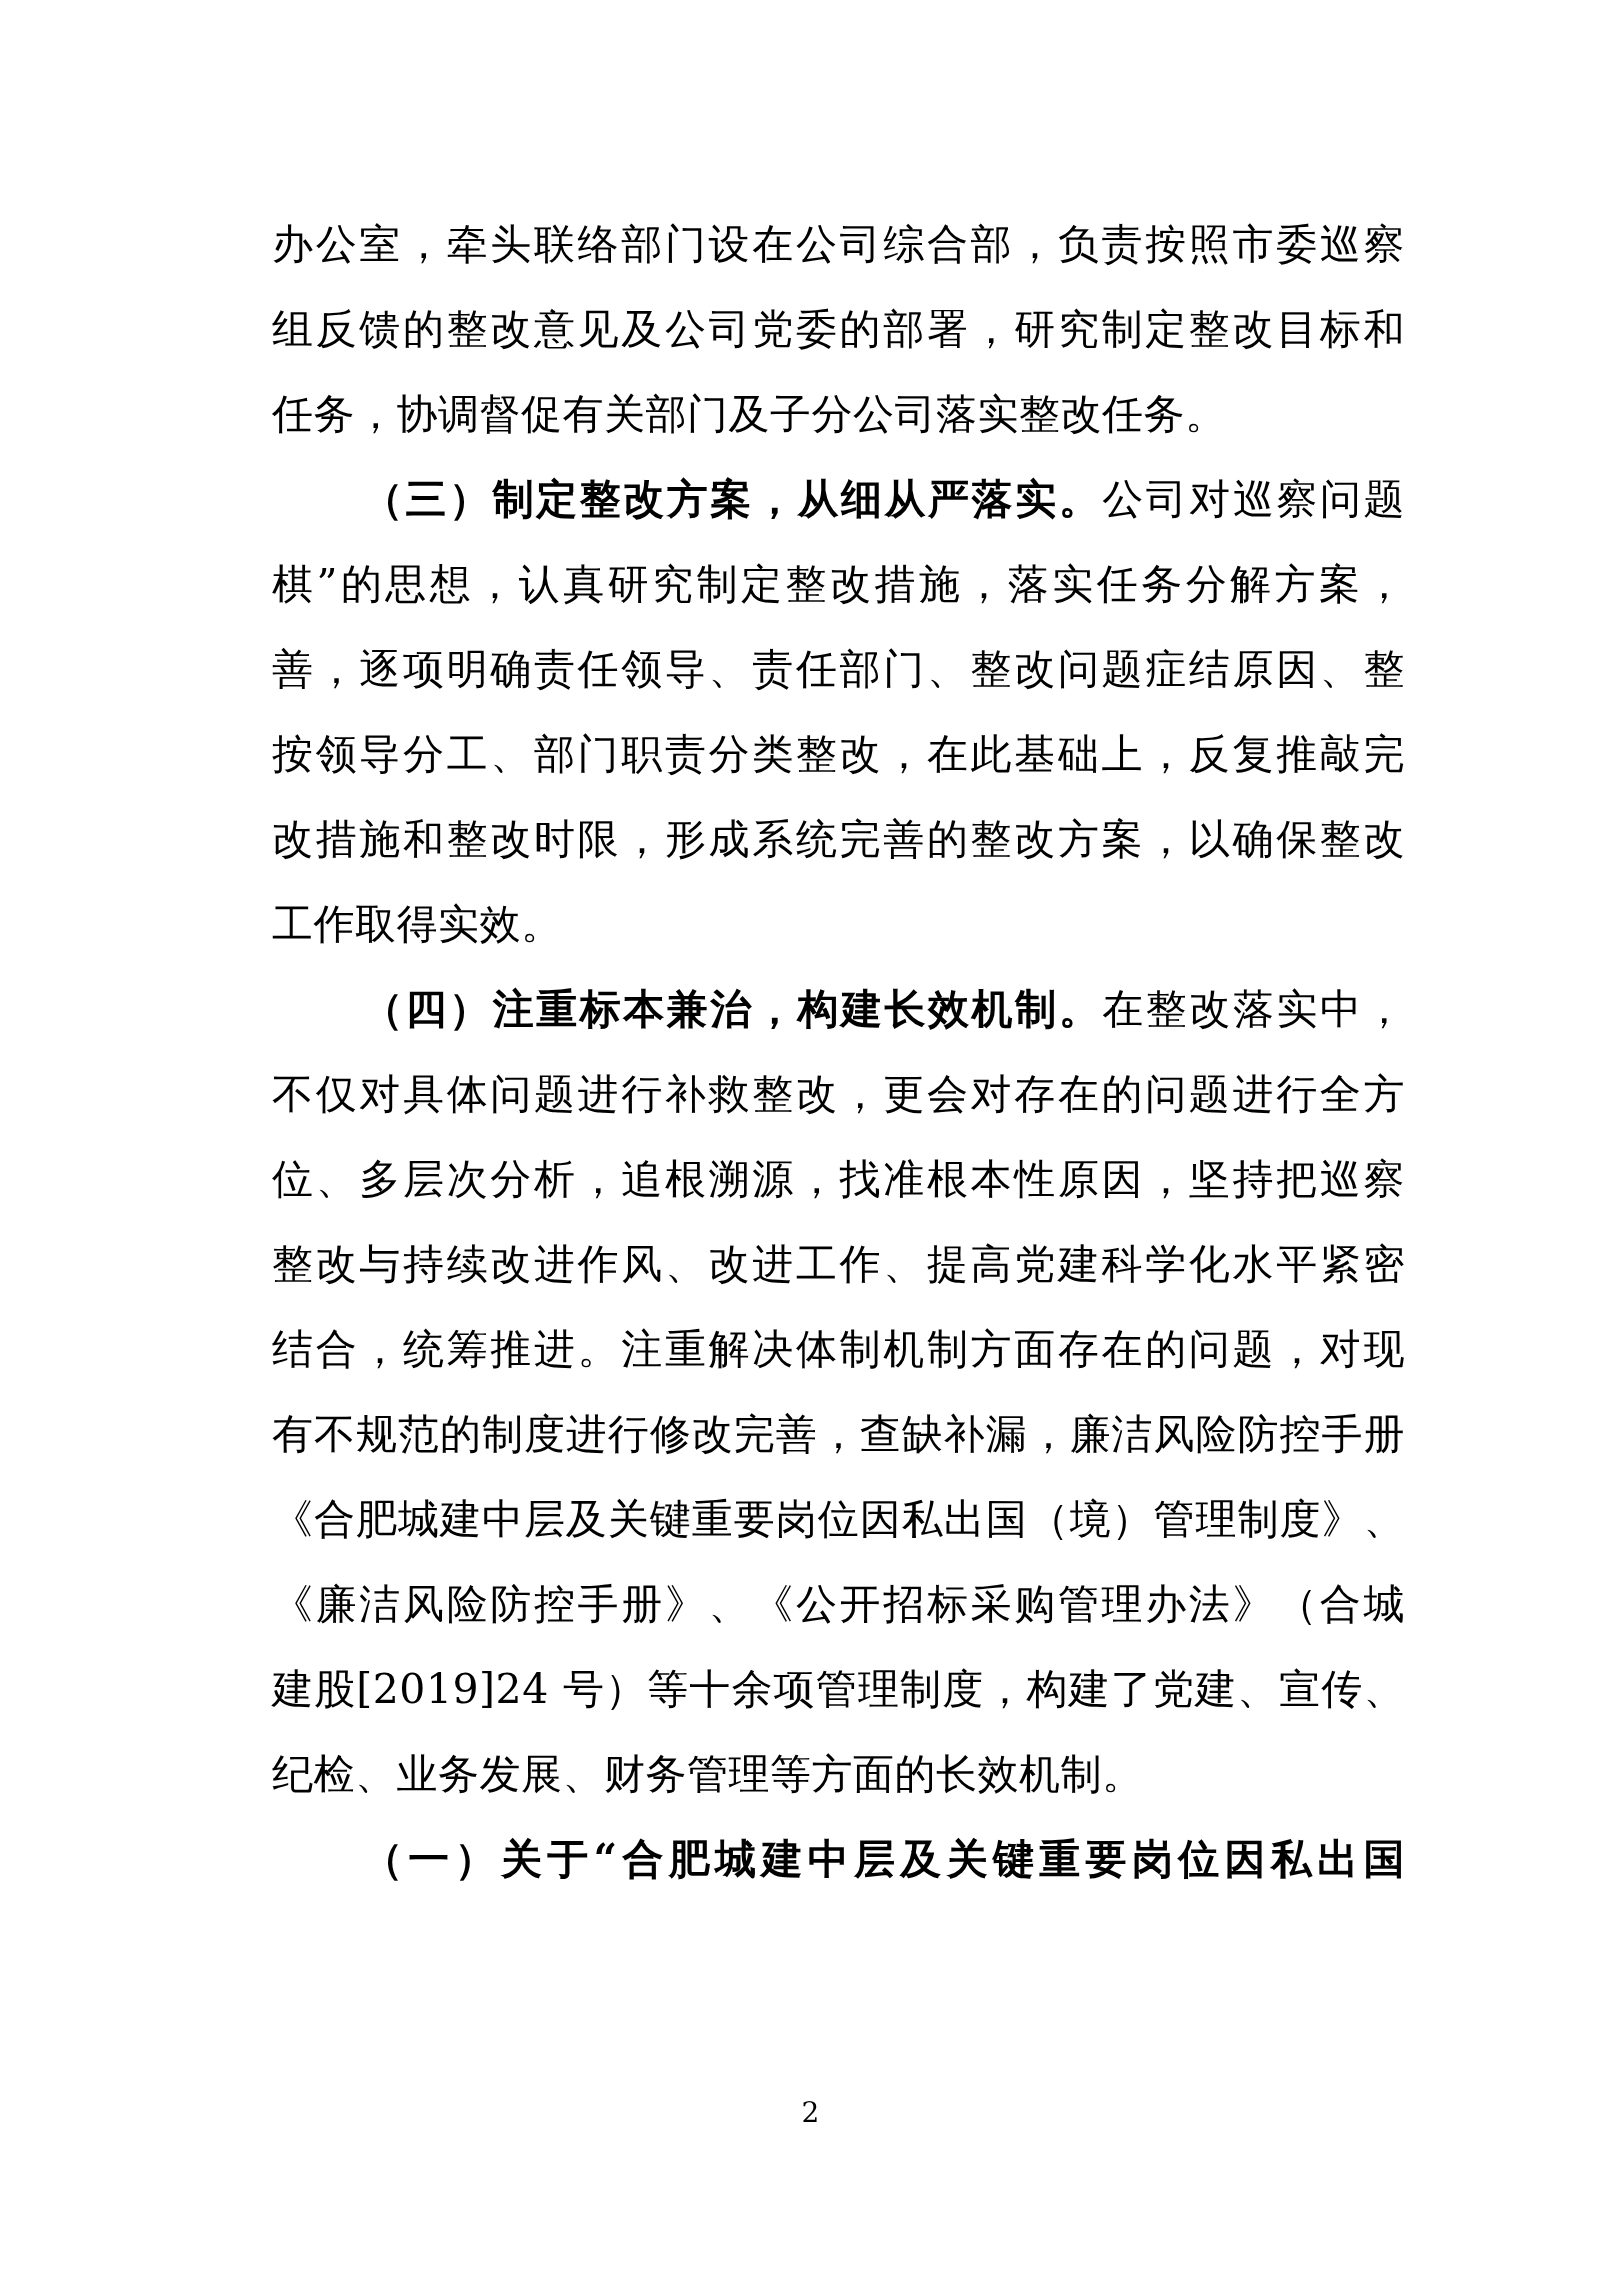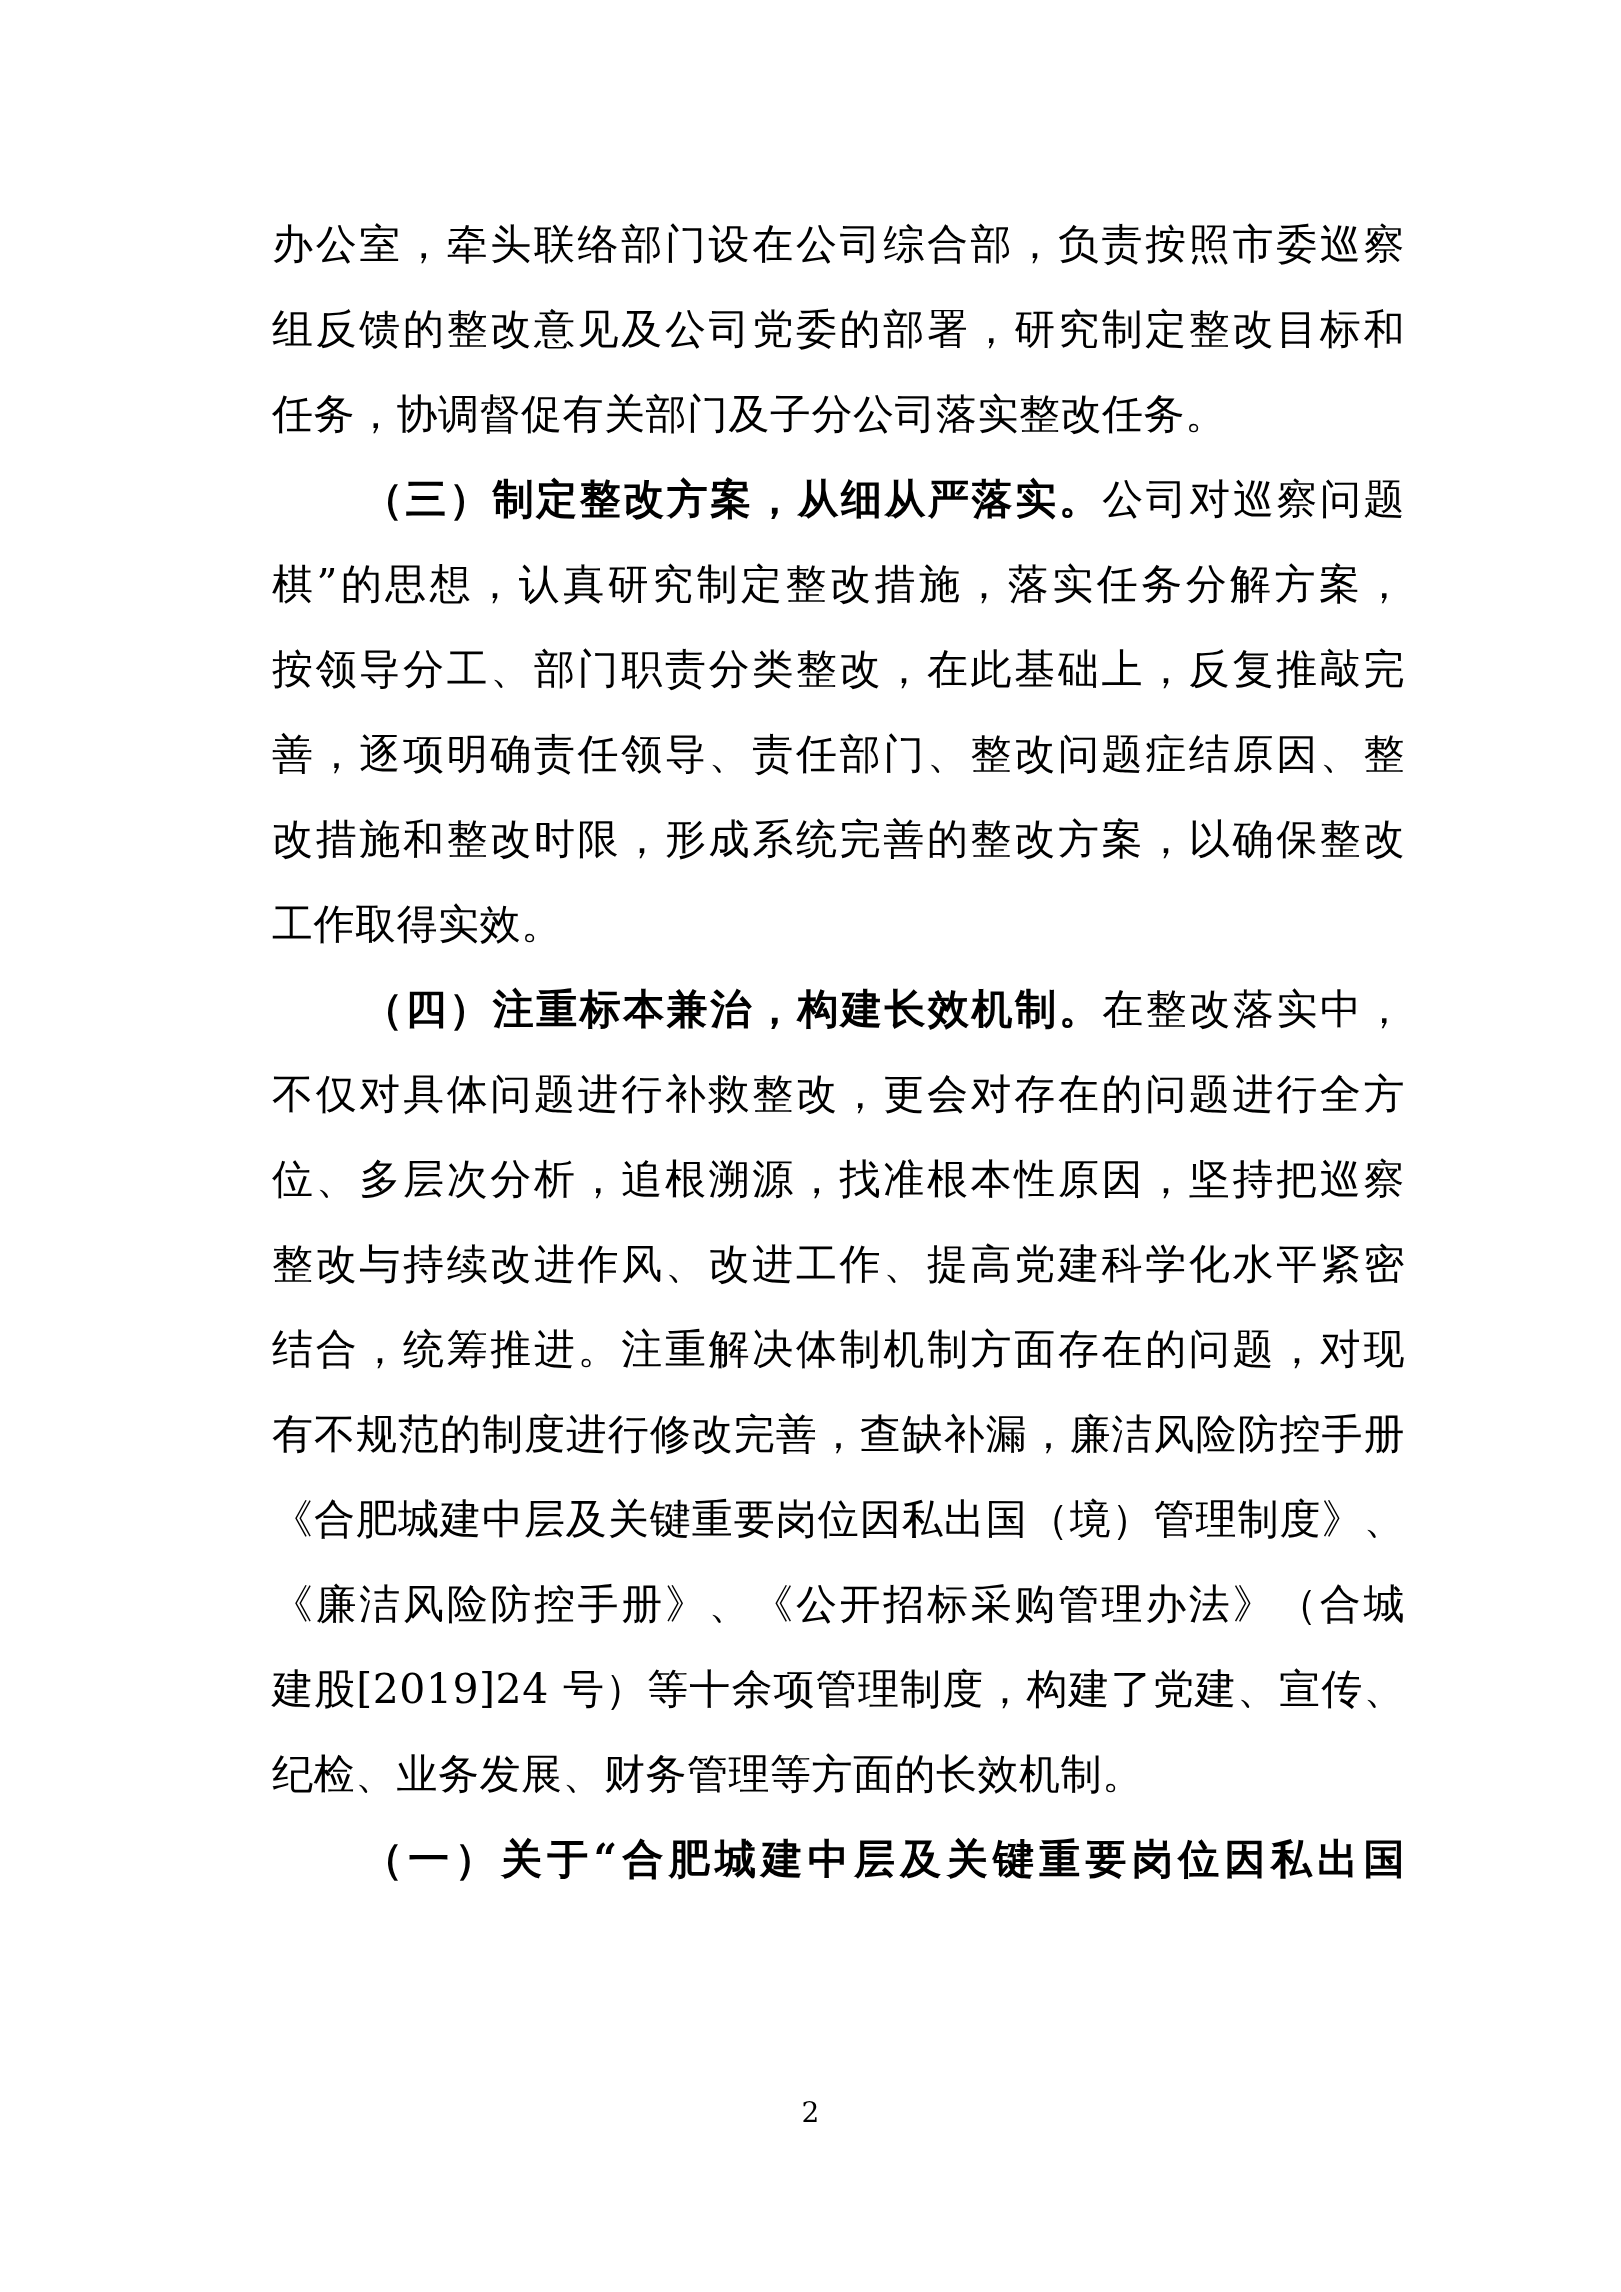--- a/index.html
+++ b/index.html
@@ -63,22 +63,22 @@
 
 <div class="page">
   <div class="textblock">
 
     <div class="ln">办公室，牵头联络部门设在公司综合部，负责按照市委巡察</div>
     <div class="ln">组反馈的整改意见及公司党委的部署，研究制定整改目标和</div>
     <div class="ln end">任务，协调督促有关部门及子分公司落实整改任务。</div>
 
     <div class="ln ind"><span class="b">（三）制定整改方案，从细从严落实。</span><span>公司对巡察问题</span></div>
     <div class="ln">棋”的思想，认真研究制定整改措施，落实任务分解方案，</div>
+    <div class="ln">善，逐项明确责任领导、责任部门、整改问题症结原因、整</div>
     <div class="ln">按领导分工、部门职责分类整改，在此基础上，反复推敲完</div>
-    <div class="ln">善，逐项明确责任领导、责任部门、整改问题症结原因、整</div>
     <div class="ln">改措施和整改时限，形成系统完善的整改方案，以确保整改</div>
     <div class="ln end">工作取得实效。</div>
 
     <div class="ln ind"><span class="b">（四）注重标本兼治，构建长效机制。</span><span>在整改落实中，</span></div>
     <div class="ln">不仅对具体问题进行补救整改，更会对存在的问题进行全方</div>
     <div class="ln">位、多层次分析，追根溯源，找准根本性原因，坚持把巡察</div>
     <div class="ln">整改与持续改进作风、改进工作、提高党建科学化水平紧密</div>
     <div class="ln">结合，统筹推进。注重解决体制机制方面存在的问题，对现</div>
     <div class="ln">有不规范的制度进行修改完善，查缺补漏，廉洁风险防控手册</div>
     <div class="ln">《合肥城建中层及关键重要岗位因私出国（境）管理制度》、</div>

